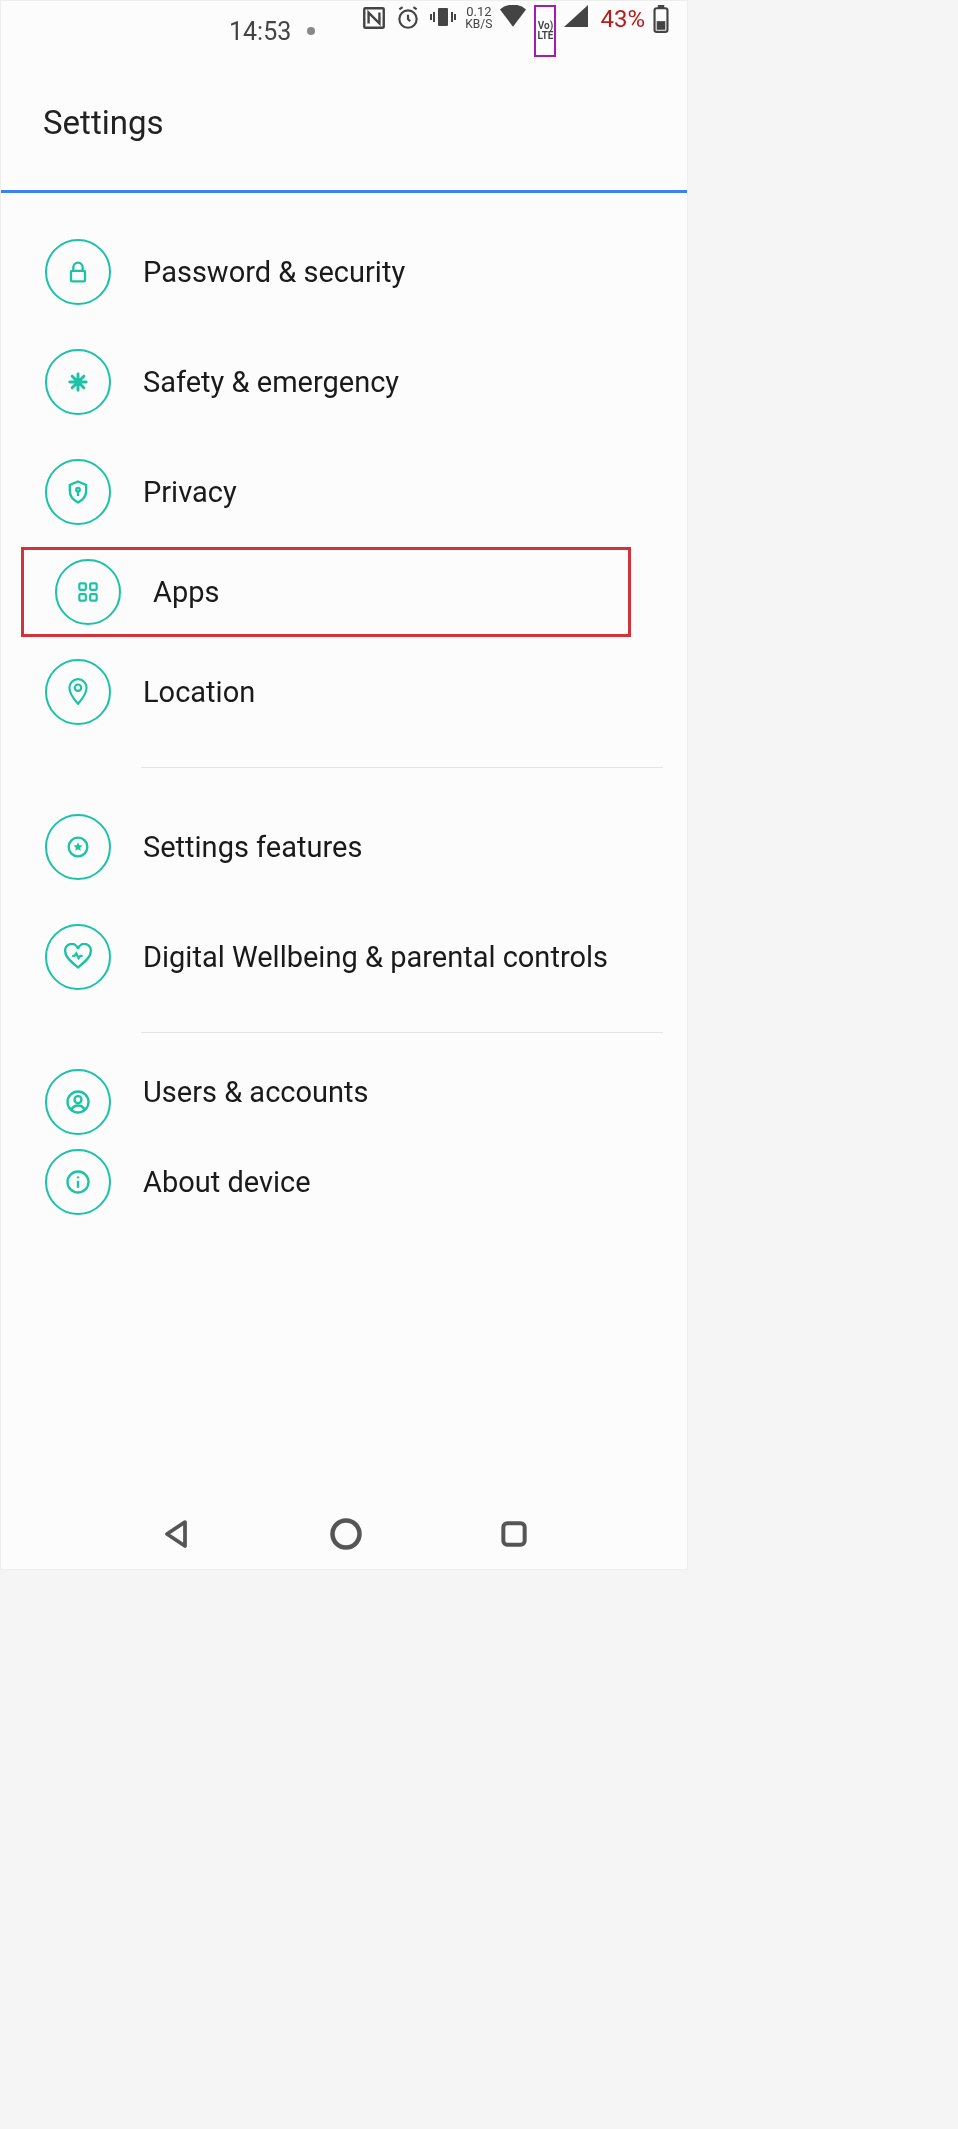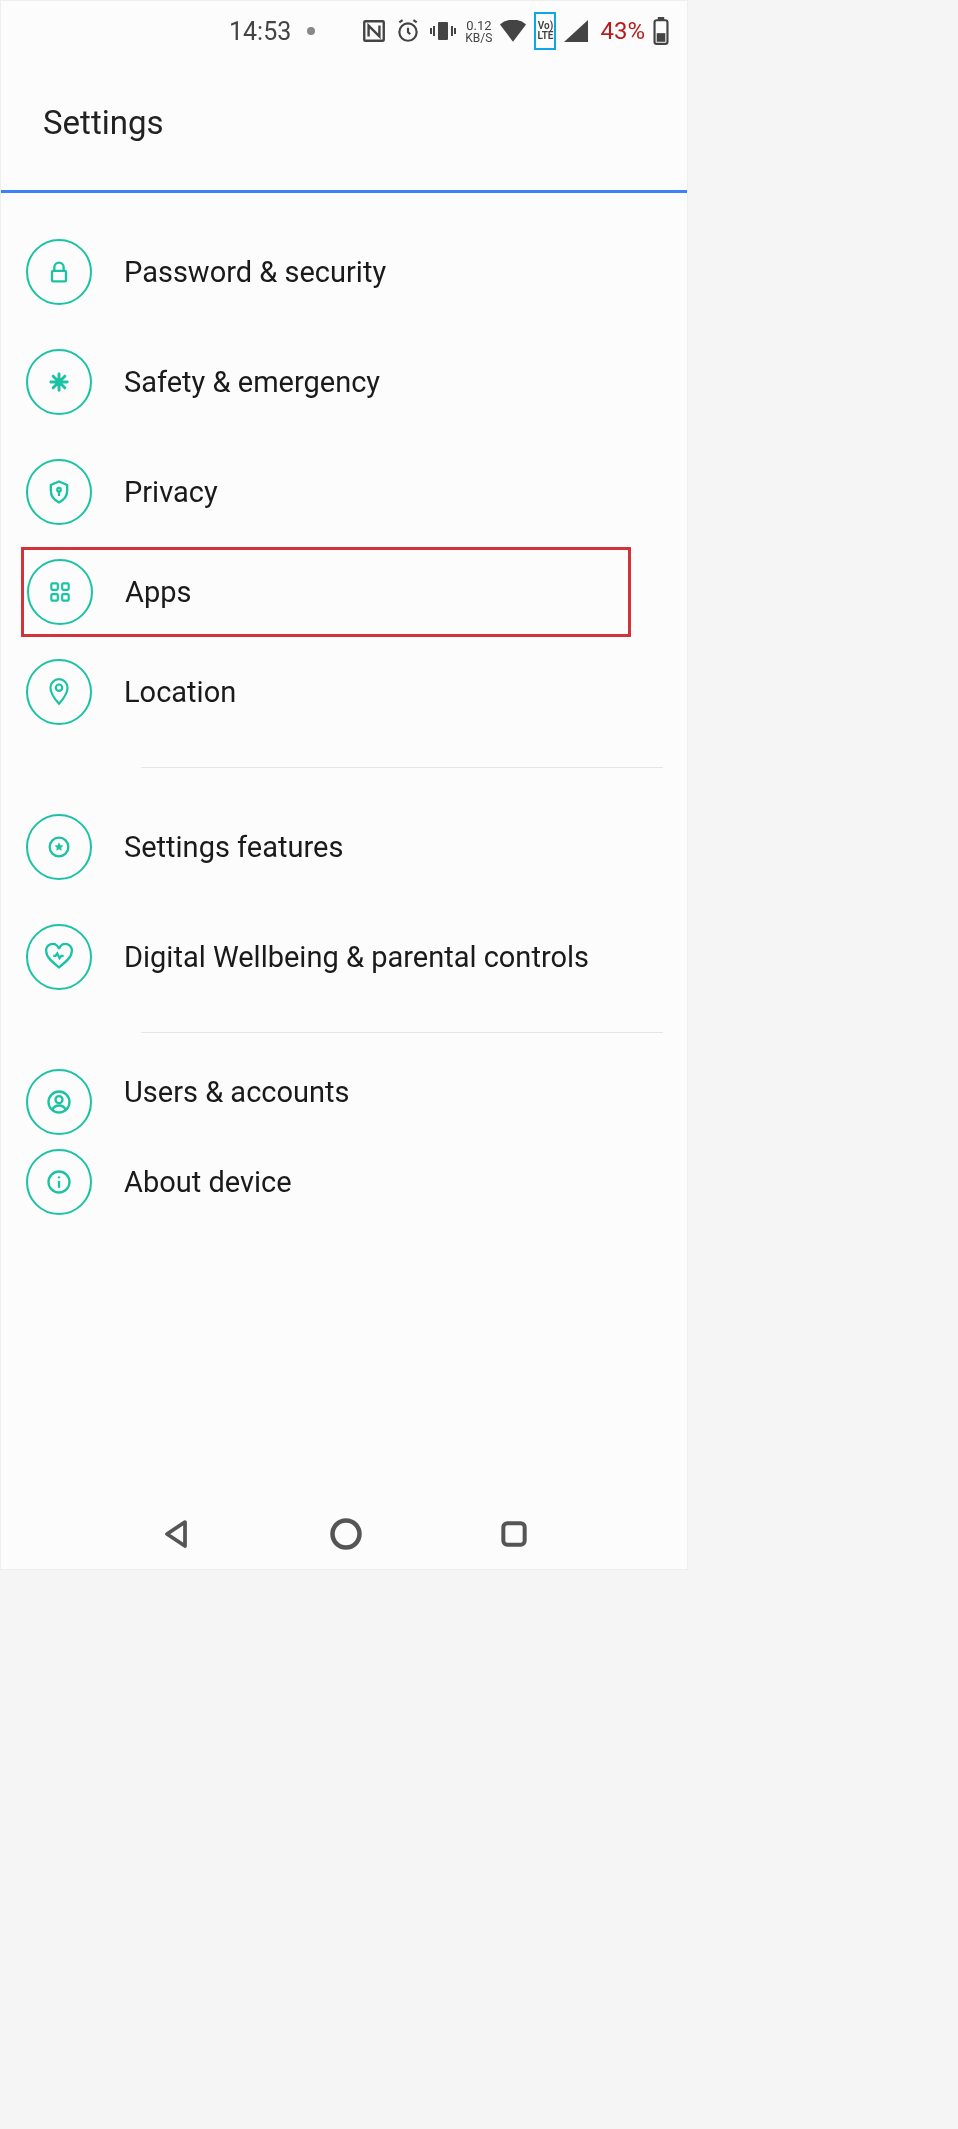--- a/index.html
+++ b/index.html
@@ -29,49 +29,49 @@
   }
   .sb-time {
     margin-left: 200px;
     font-size: 25px;
     color: #444;
   }
   .sb-dot {
     width: 8px; height: 8px; border-radius: 50%; background: #888; margin: 0 16px;
   }
   .sb-icons {
-    display: flex; align-items: center; gap: 8px; margin-left: auto;
+    display: flex; gap: 8px; margin-left: auto;
   }
   .sb-icons svg, .sb-icons .txt { flex-shrink: 0; }
   .sb-speed { font-size: 12px; line-height: 1; text-align: center; color:#444;}
   .sb-speed .top{font-size:13px;}
-  .sb-vo { border:2px solid #0ea5e9; font-size:10px; line-height:1; padding:7px 1px; text-align:center; font-weight:600; }
+  .sb-vo { border:2px solid #a21caf; font-size:10px; line-height:1; padding:14px 1px; text-align:center; font-weight:600; }
   .sb-batt { font-size:24px; color:#b91c1c; margin-left:4px;}
   .header {
     padding: 42px 0 48px 42px;
     border-bottom: 3px solid #3b82f6;
   }
   .header-title {
     font-size: 33px;
     font-weight: 400;
     color: #222;
   }
   .list { padding-top: 24px; }
   .item {
     display: flex;
     align-items: center;
     height: 110px;
-    padding-left: 25px;
+    padding-left: 44px;
     position: relative;
   }
   .item.highlight {
     outline: 3px solid #d2333a;
     outline-offset: -3px;
     margin-left: 20px;
-    padding-left: 6px;
+    padding-left: 34px;
     width: 610px;
     height: 90px;
   }
   .icon-circle {
     width: 66px; height: 66px;
     border: 2px solid #1bc3a4;
     border-radius: 50%;
     display: flex; align-items: center; justify-content: center;
     flex-shrink: 0;
   }

